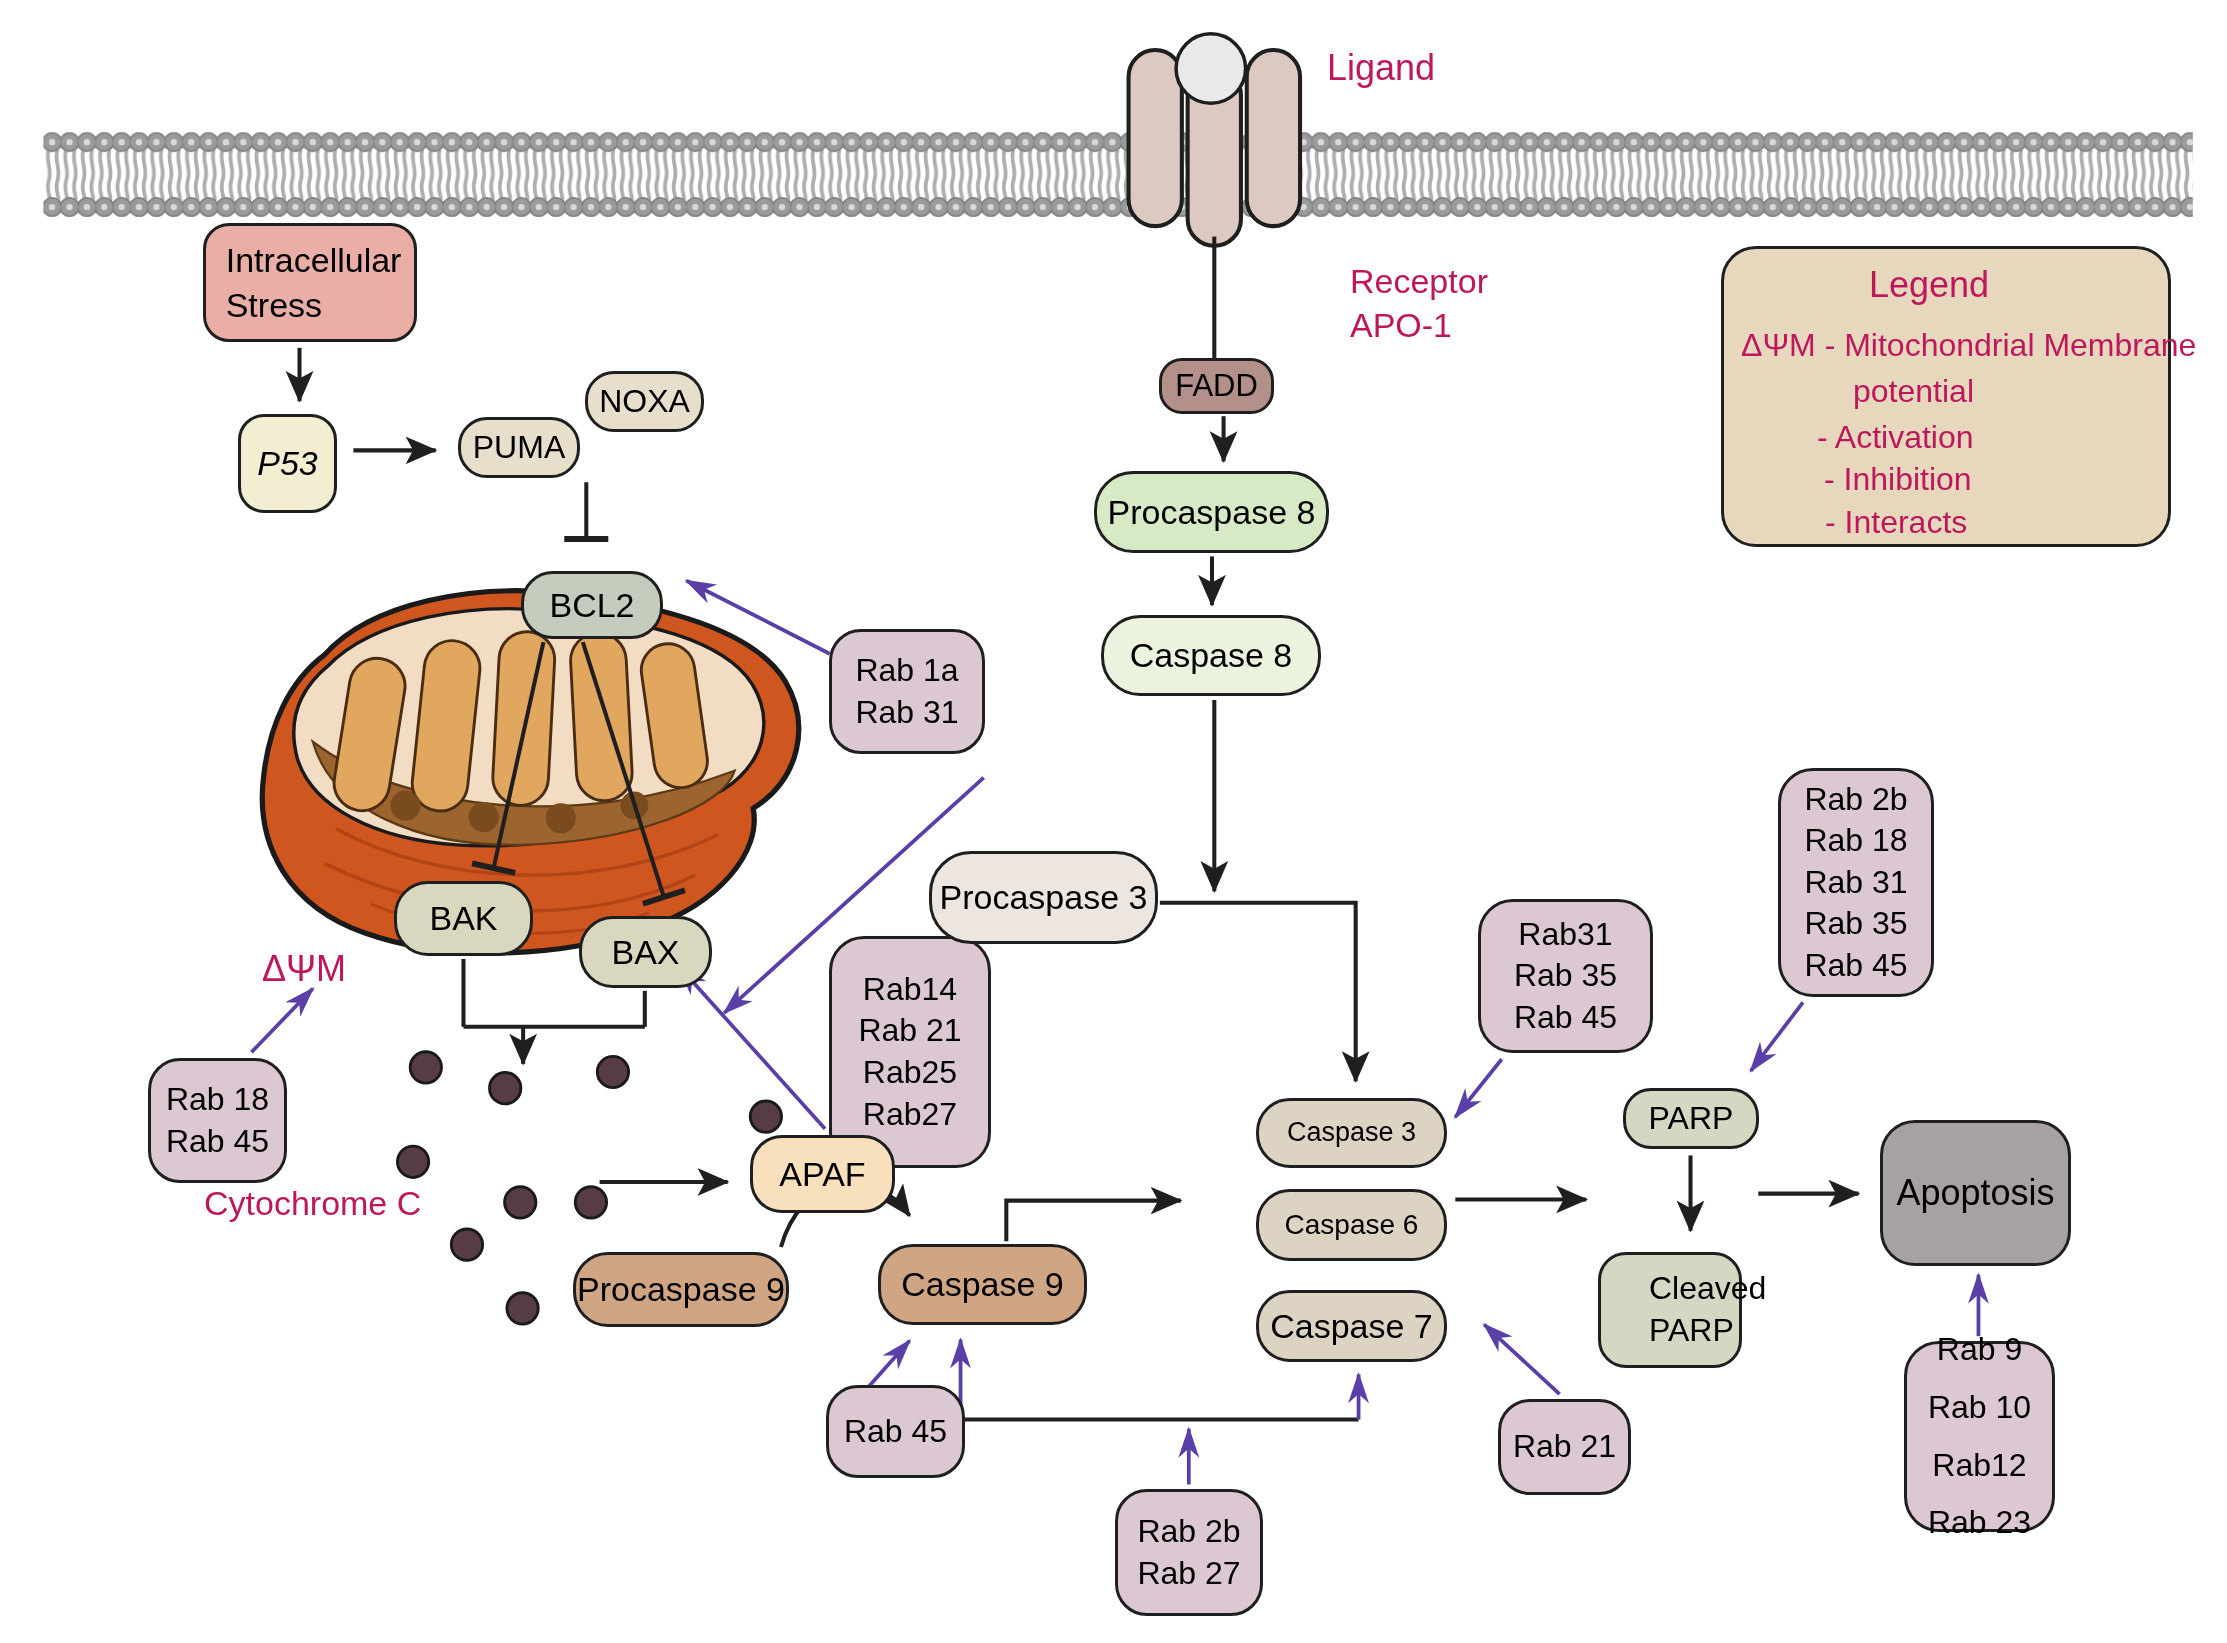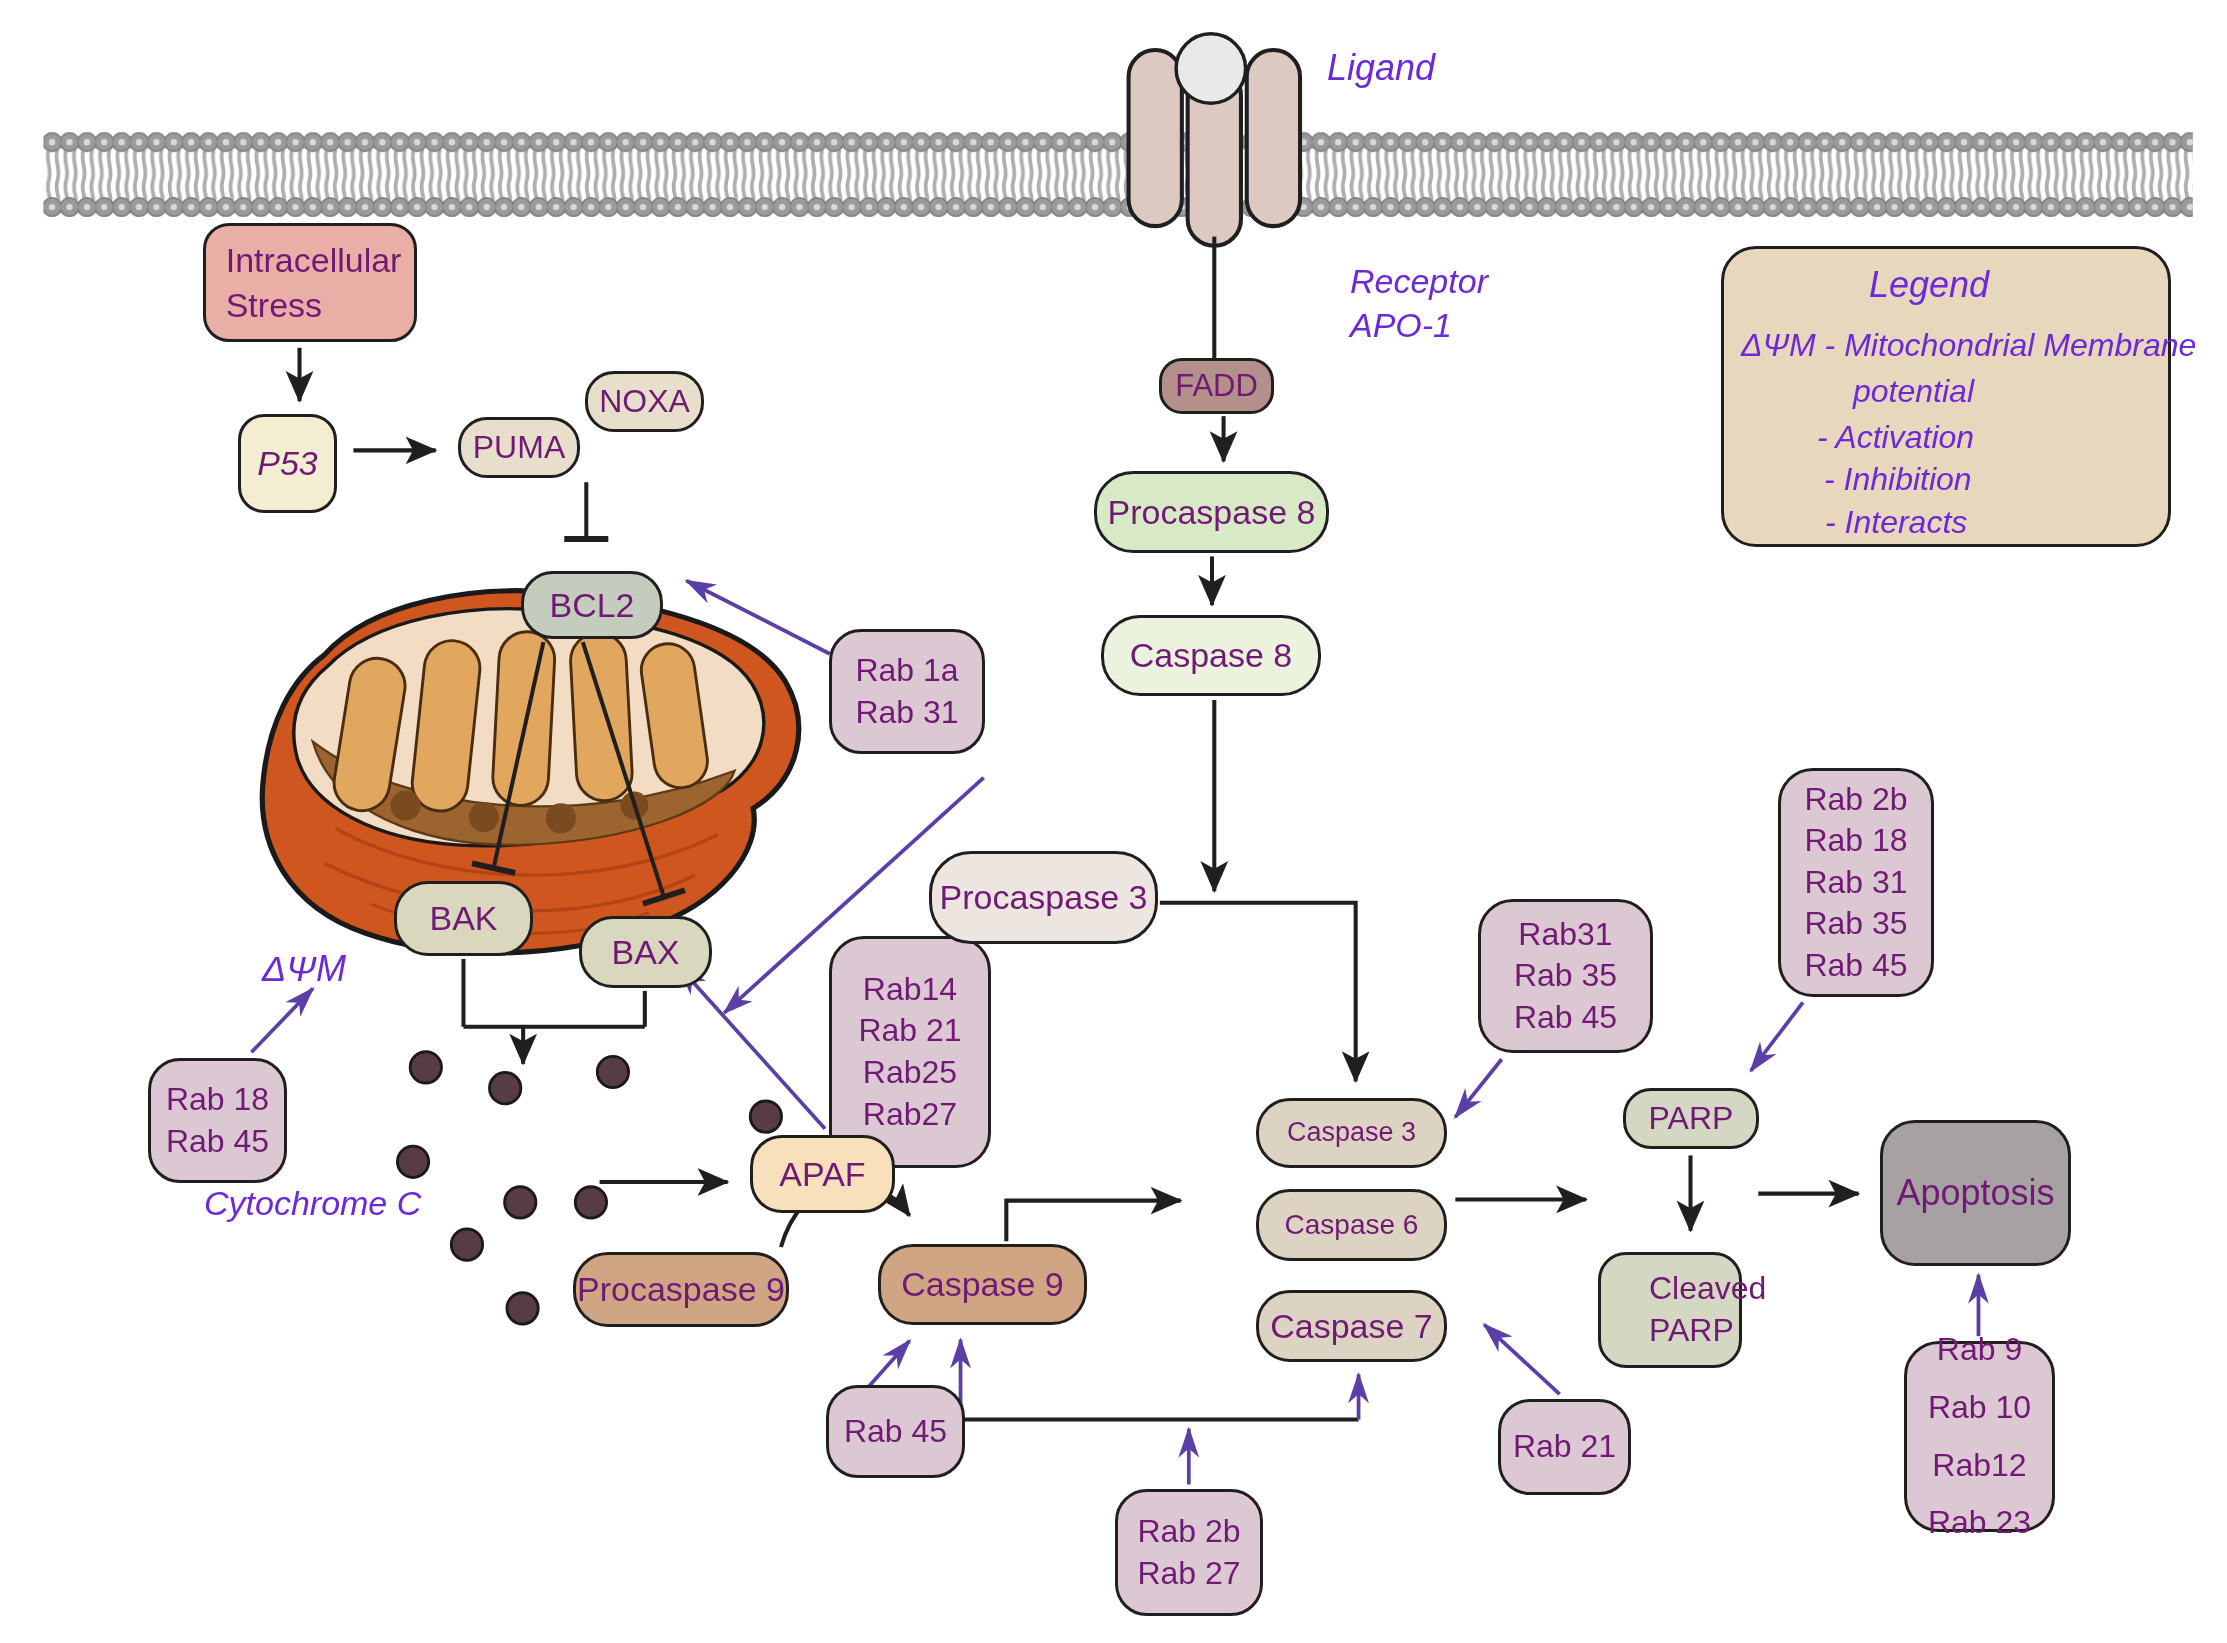--- a/index.html
+++ b/index.html
@@ -1,24 +1,24 @@
 <!DOCTYPE html>
 <html style="font-size:9.3px"><head>
 <meta charset="utf-8">
 <style>
   html,body{margin:0;padding:0;background:#ffffff;}
   #canvas{position:relative;width:2227px;height:1644px;background:#ffffff;overflow:hidden;
           font-family:"Liberation Sans", sans-serif;}
   #art{position:absolute;left:0;top:0;}
   .node{position:absolute;box-sizing:border-box;border:3.5px solid #1f1f1f;
         display:flex;flex-direction:column;justify-content:center;align-items:center;
-        color:#701a75;text-align:center;}
+        color:#000000;text-align:center;}
   .node.left{align-items:flex-start;text-align:left;padding-left:19.7px;}
   .node .ln{line-height:1.3;white-space:nowrap;}
-  .label{position:absolute;color:#6d28d9;white-space:nowrap;line-height:1.25;font-style:italic;}
+  .label{position:absolute;color:#be185d;white-space:nowrap;line-height:1.25;}
 </style>
 </head>
 <body>
 
 <div id="canvas">
 
   <svg id="art" width="2227" height="1644" viewBox="0 0 3844 2837">
     <defs>
       <pattern id="mem" x="75" y="228" width="30" height="146" patternUnits="userSpaceOnUse">
         <path d="M9 30 C 3 52, 16 62, 9 84 C 4 102, 14 112, 10 118" stroke="#aeaeae" stroke-width="6.5" fill="none"></path>

